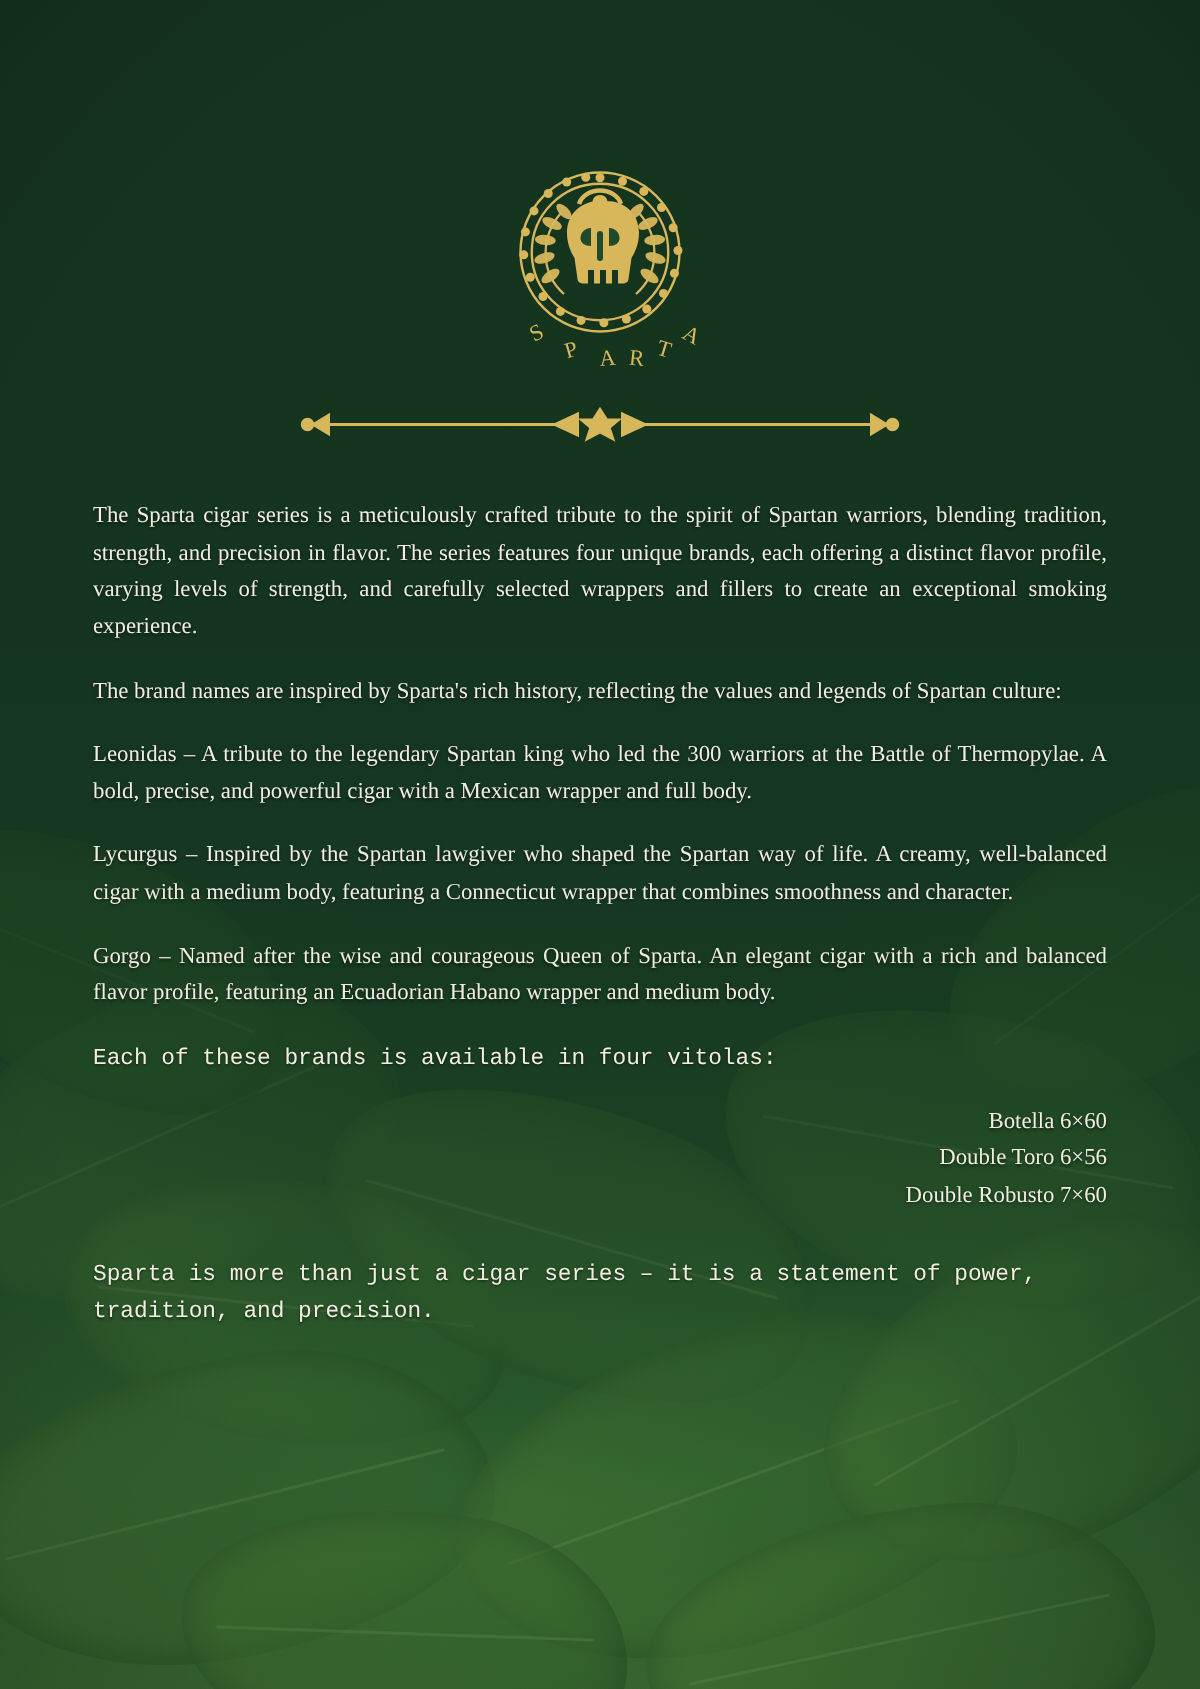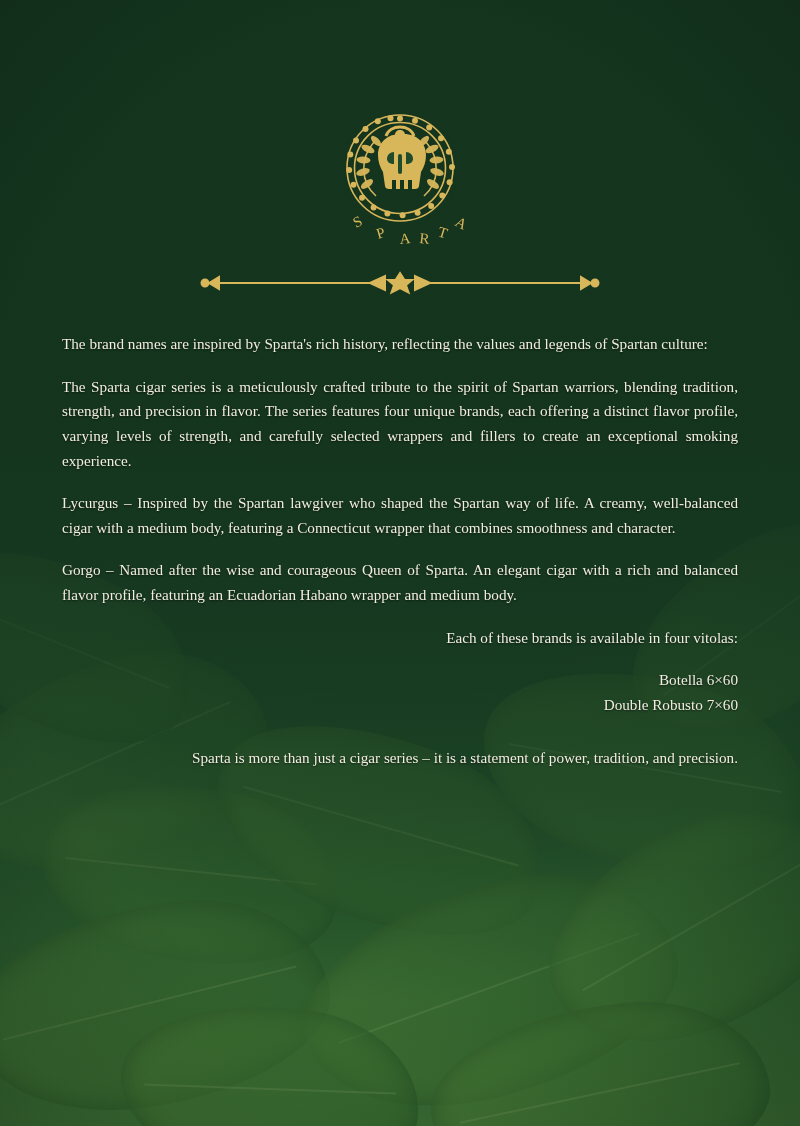--- a/index.html
+++ b/index.html
@@ -83,21 +83,21 @@
   .body-text {
     margin-top: 36px;
     color: #f2ede1;
     font-size: 15.2px;
     line-height: 1.62;
     text-align: justify;
     text-shadow: 0 1px 2px rgba(0,0,0,0.55);
   }
   .para { margin-bottom: 18px; }
   .para:last-child { margin-bottom: 0; }
-  .para.nojust { text-align: right; }
+  .para.nojust { text-align: left; font-family: Liberation Mono, monospace; }
   .vitola-list { margin-bottom: 18px; }
   .vitola-list .vitola { display: block; text-align: right; }
   .closing { margin-top: 28px; }
 </style>
 </head>
 <body>
 
 <div id="page">
 
   <div class="leaf-layer">
@@ -204,26 +204,28 @@
           <circle cx="10" cy="13" r="3.5"></circle>
           <circle cx="400" cy="13" r="3.5"></circle>
           <polygon points="175,13 190,6 190,20"></polygon>
           <polygon points="235,13 220,6 220,20"></polygon>
           <polygon points="205,3 209.5,10 217,10 211,15 213.5,22.5 205,18 196.5,22.5 199,15 193,10 200.5,10"></polygon>
         </g>
       </svg>
     </div>
 
     <div class="body-text">
+      <p class="para">The Sparta cigar series is a meticulously crafted tribute to the spirit of Spartan warriors, blending tradition, strength, and precision in flavor. The series features four unique brands, each offering a distinct flavor profile, varying levels of strength, and carefully selected wrappers and fillers to create an exceptional smoking experience.</p>
       <p class="para">The brand names are inspired by Sparta's rich history, reflecting the values and legends of Spartan culture:</p>
-      <p class="para">The Sparta cigar series is a meticulously crafted tribute to the spirit of Spartan warriors, blending tradition, strength, and precision in flavor. The series features four unique brands, each offering a distinct flavor profile, varying levels of strength, and carefully selected wrappers and fillers to create an exceptional smoking experience.</p>
+      <p class="para">Leonidas – A tribute to the legendary Spartan king who led the 300 warriors at the Battle of Thermopylae. A bold, precise, and powerful cigar with a Mexican wrapper and full body.</p>
       <p class="para">Lycurgus – Inspired by the Spartan lawgiver who shaped the Spartan way of life. A creamy, well-balanced cigar with a medium body, featuring a Connecticut wrapper that combines smoothness and character.</p>
       <p class="para">Gorgo – Named after the wise and courageous Queen of Sparta. An elegant cigar with a rich and balanced flavor profile, featuring an Ecuadorian Habano wrapper and medium body.</p>
       <p class="para nojust">Each of these brands is available in four vitolas:</p>
       <div class="vitola-list">
         <span class="vitola">Botella 6×60</span>
+        <span class="vitola">Double Toro 6×56</span>
         <span class="vitola">Double Robusto 7×60</span>
       </div>
       <p class="para nojust closing">Sparta is more than just a cigar series – it is a statement of power, tradition, and precision.</p>
     </div>
 
   </div>
 </div>
 
 </body></html>

